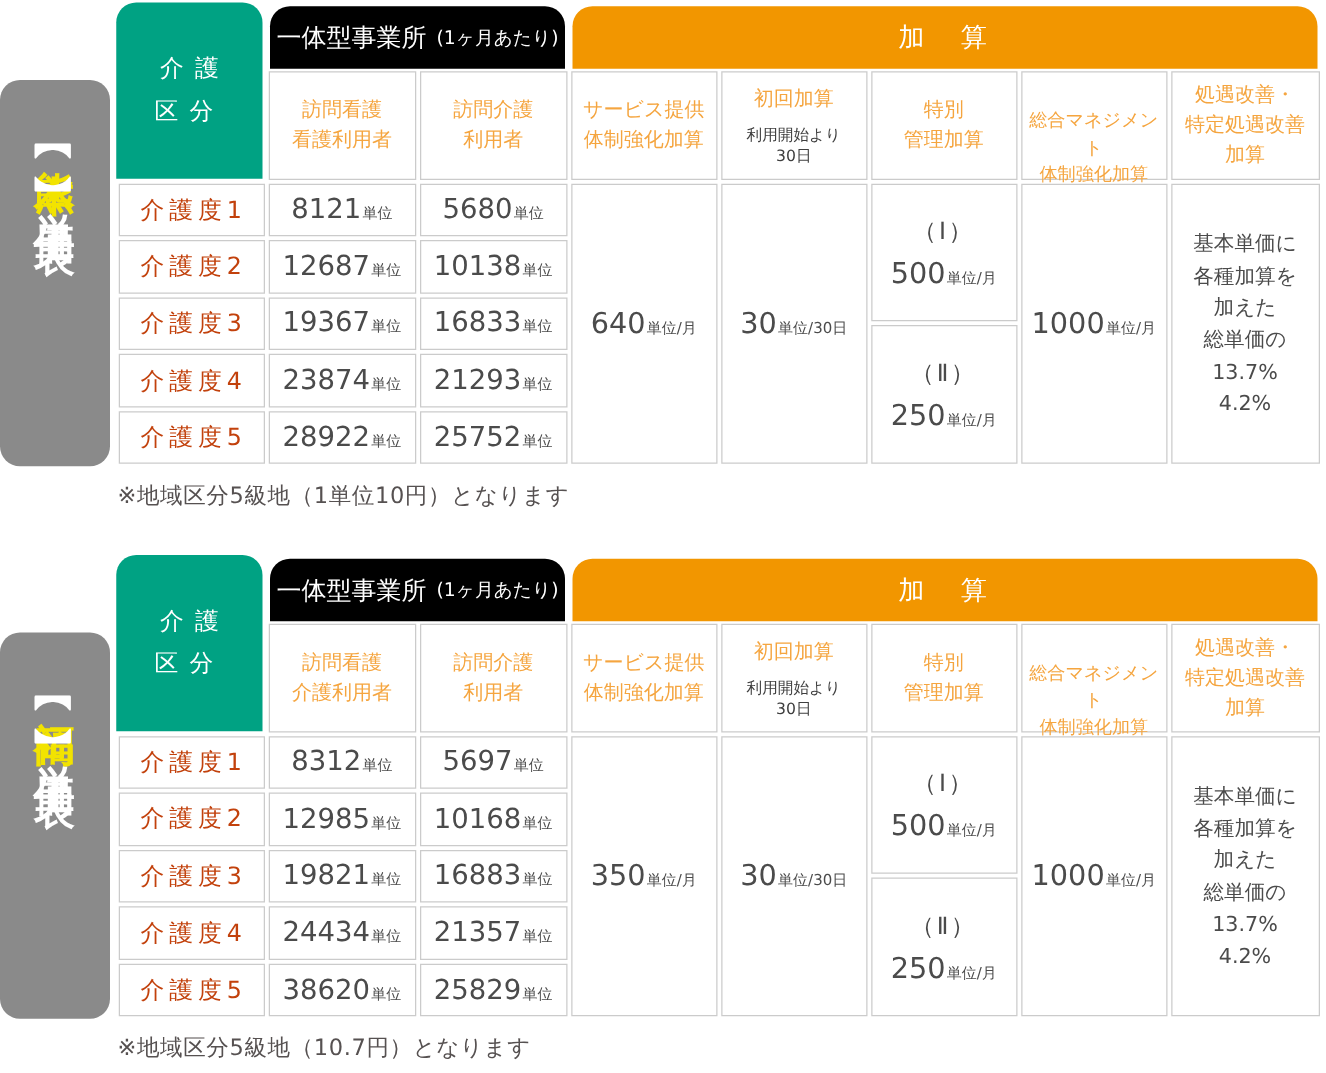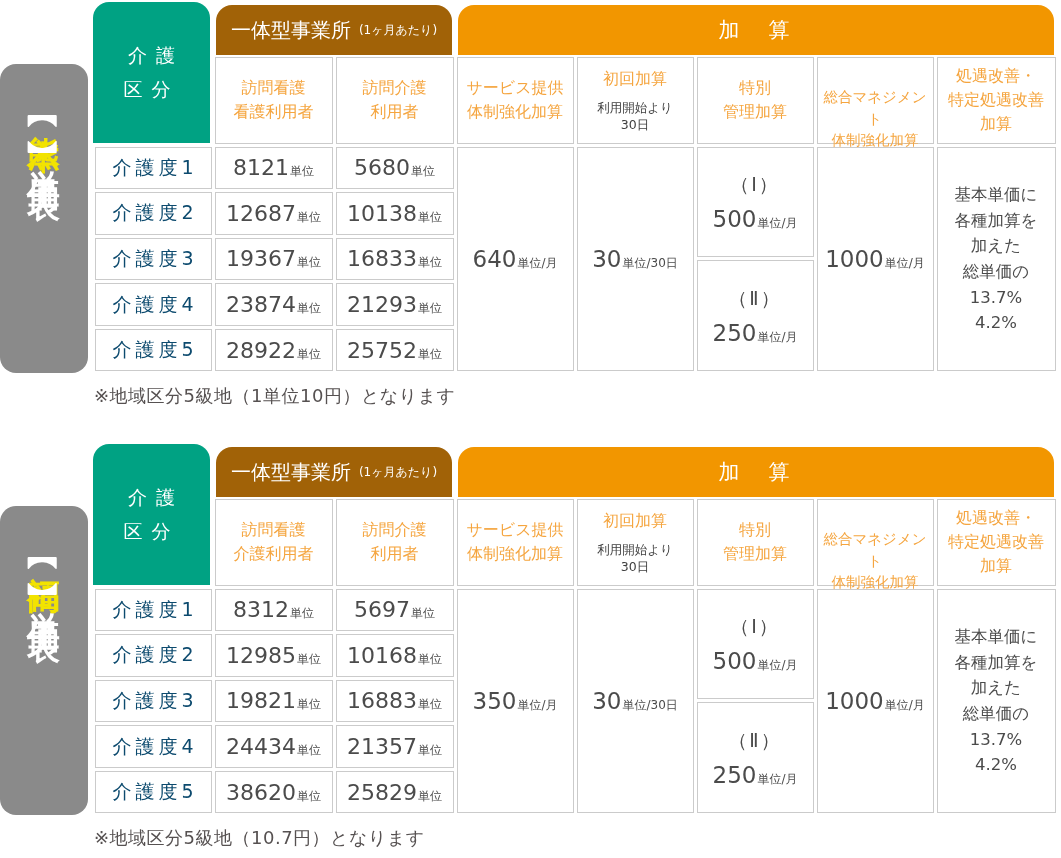--- a/index.html
+++ b/index.html
@@ -38,36 +38,36 @@
     background:#00a283;border-radius:16px 16px 0 0;
     margin:2px 3px 2px 0;
     display:flex;align-items:center;justify-content:center;
     color:#ffffff;font-size:19px;letter-spacing:9px;line-height:1.75;
     white-space:pre-line;text-align:center;text-indent:9px;
   }
   .band{
     grid-row:1;border-radius:16px 16px 0 0;margin:5px 3px 0 3px;
     display:flex;align-items:center;justify-content:center;color:#ffffff;
   }
-  .band-light{grid-column:2/4;background:#a16207;}
+  .band-light{grid-column:2/4;background:#000000;}
   .band-dark{grid-column:4/9;background:#f29600;font-size:21px;letter-spacing:4px;}
   .band-main{font-size:20px;}
-  .band-sub{font-size:12px;margin-left:8px;text-align:center;}
+  .band-sub{font-size:15px;margin-left:8px;text-align:center;}
 
   .box{
     margin:1.5px;border:1px solid #cbcbcb;background:#ffffff;
     display:flex;flex-direction:column;align-items:center;justify-content:center;
     text-align:center;box-sizing:border-box;
   }
   .hbox{grid-row:2;}
   .htext{color:#f5a53f;font-size:16px;line-height:1.5;white-space:pre-line;}
   .htext.hsmall{font-size:14.5px;margin-top:39px;}
   .hsub{color:#3f3f3f;font-size:12.5px;line-height:1.35;white-space:pre-line;margin-top:9px;}
 
-  .rlabel{color:#0c4a6e;font-size:19px;letter-spacing:4px;text-indent:4px;}
+  .rlabel{color:#c2410c;font-size:19px;letter-spacing:4px;text-indent:4px;}
   .vcell{color:#4b4b4b;}
   .num{font-size:22px;}
   .mnum{font-size:23px;}
   .unit{font-size:12px;margin-left:1px;}
   .tier{font-size:19px;color:#4b4b4b;letter-spacing:2px;margin-bottom:8px;}
   .treat-text{font-size:16.5px;color:#4b4b4b;line-height:1.55;white-space:pre-line;}
 
   .footnote{
     position:absolute;left:94px;top:384px;
     font-size:18px;color:#565151;letter-spacing:0.5px;

